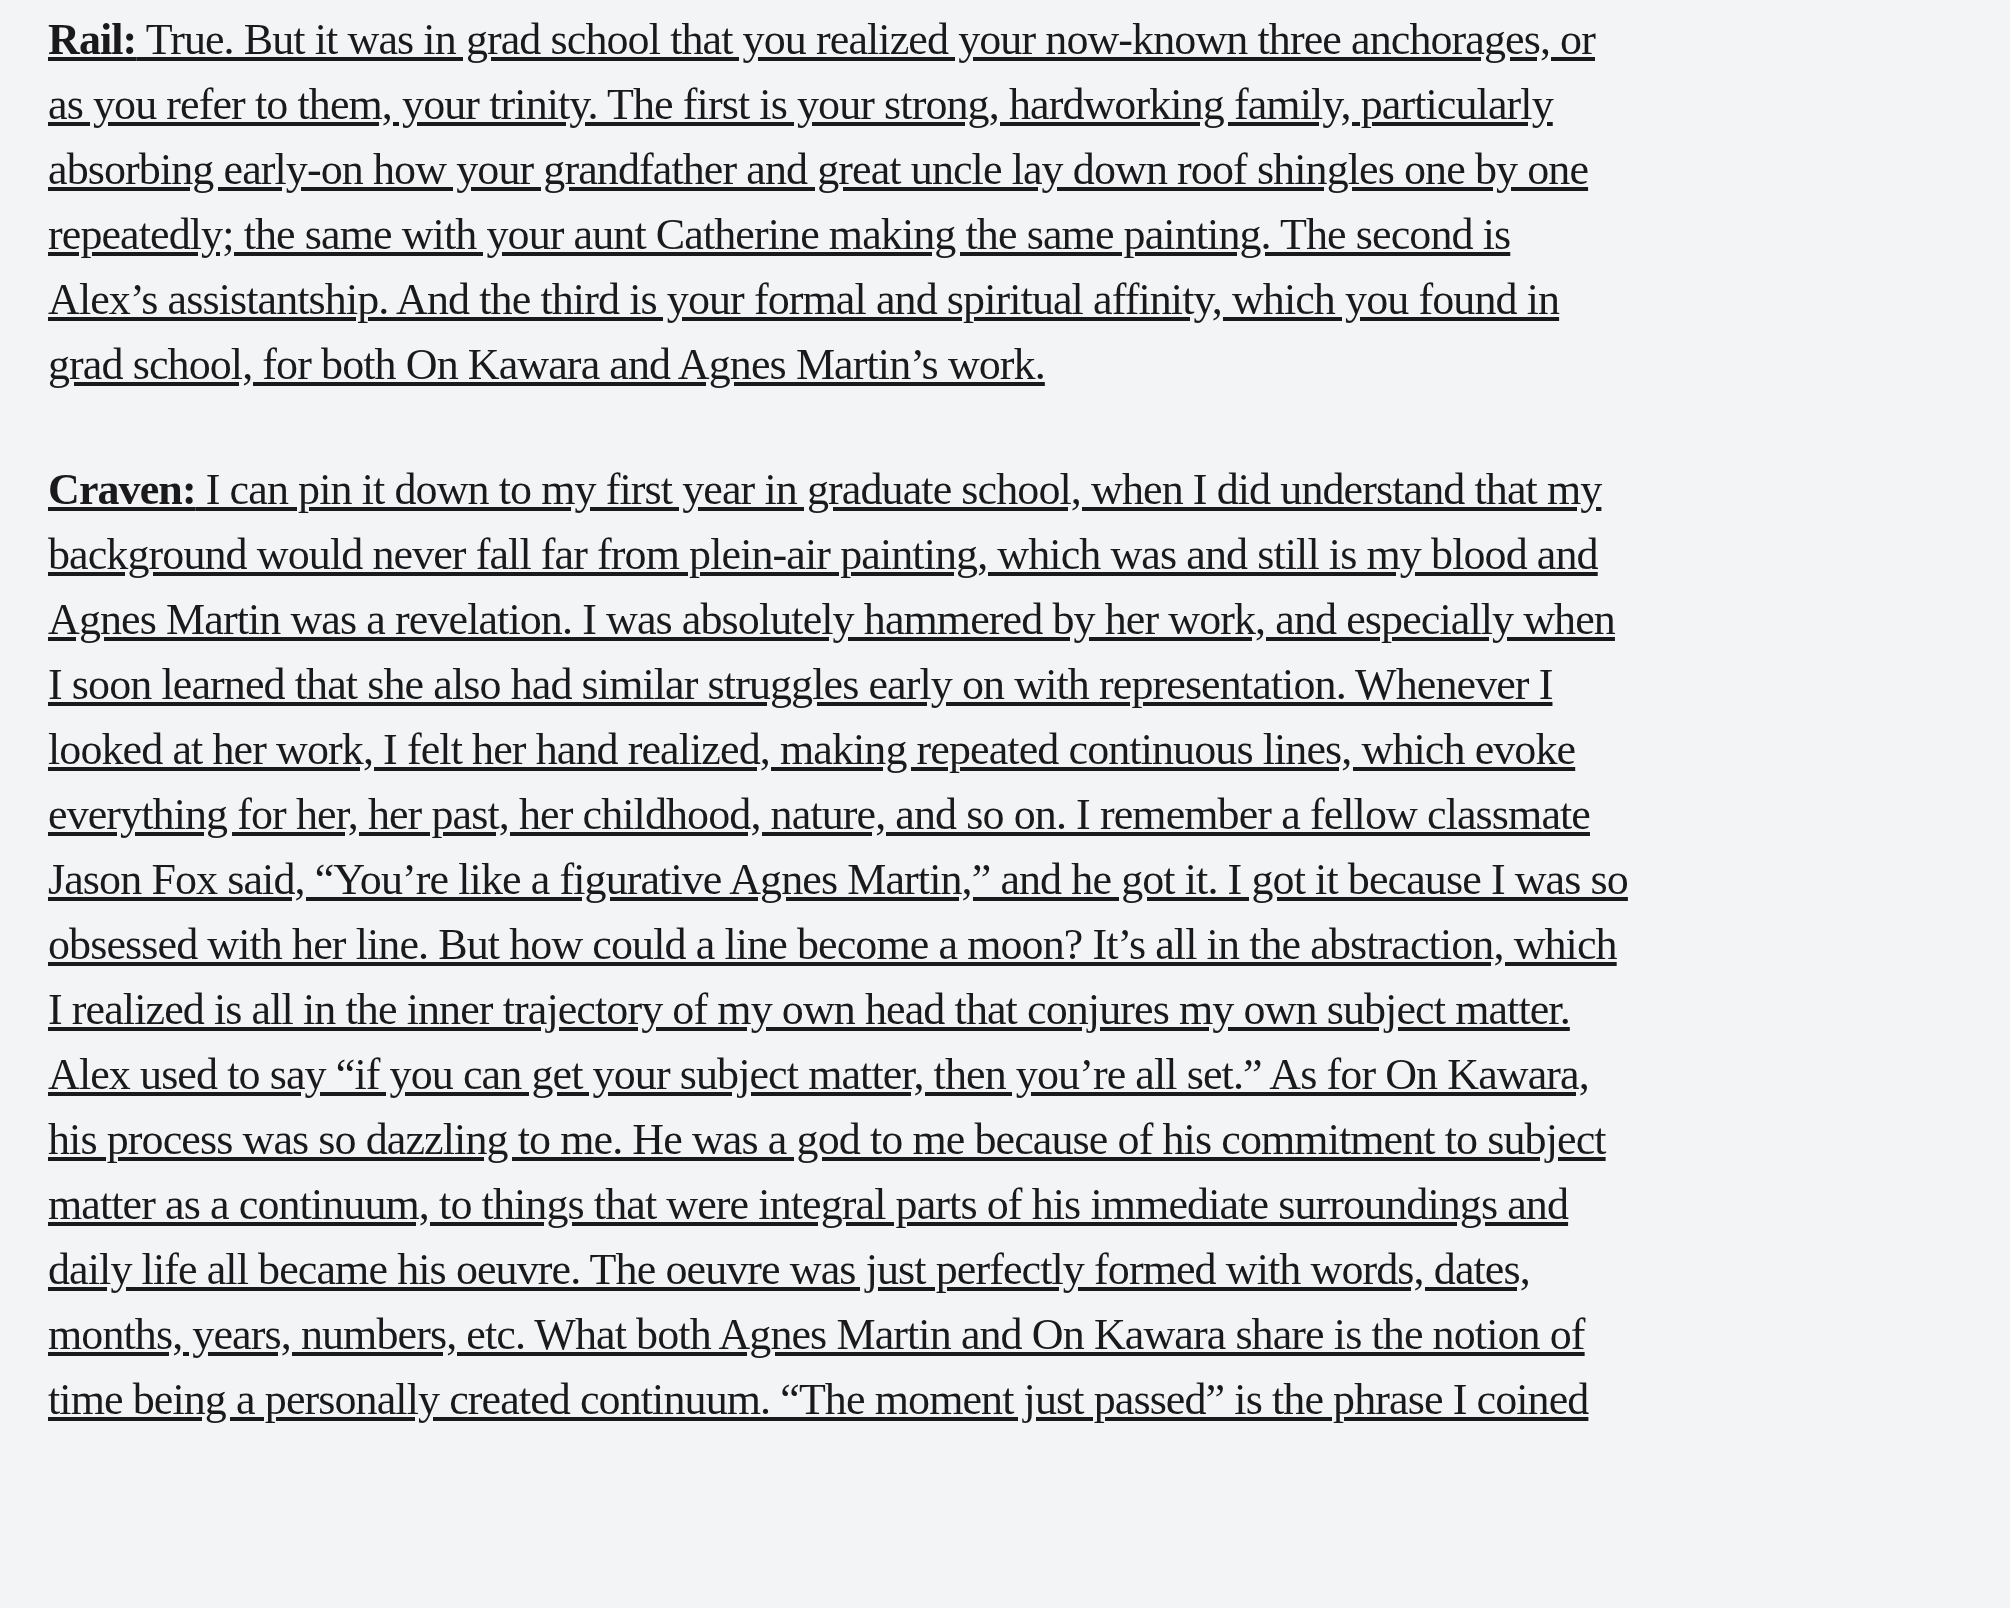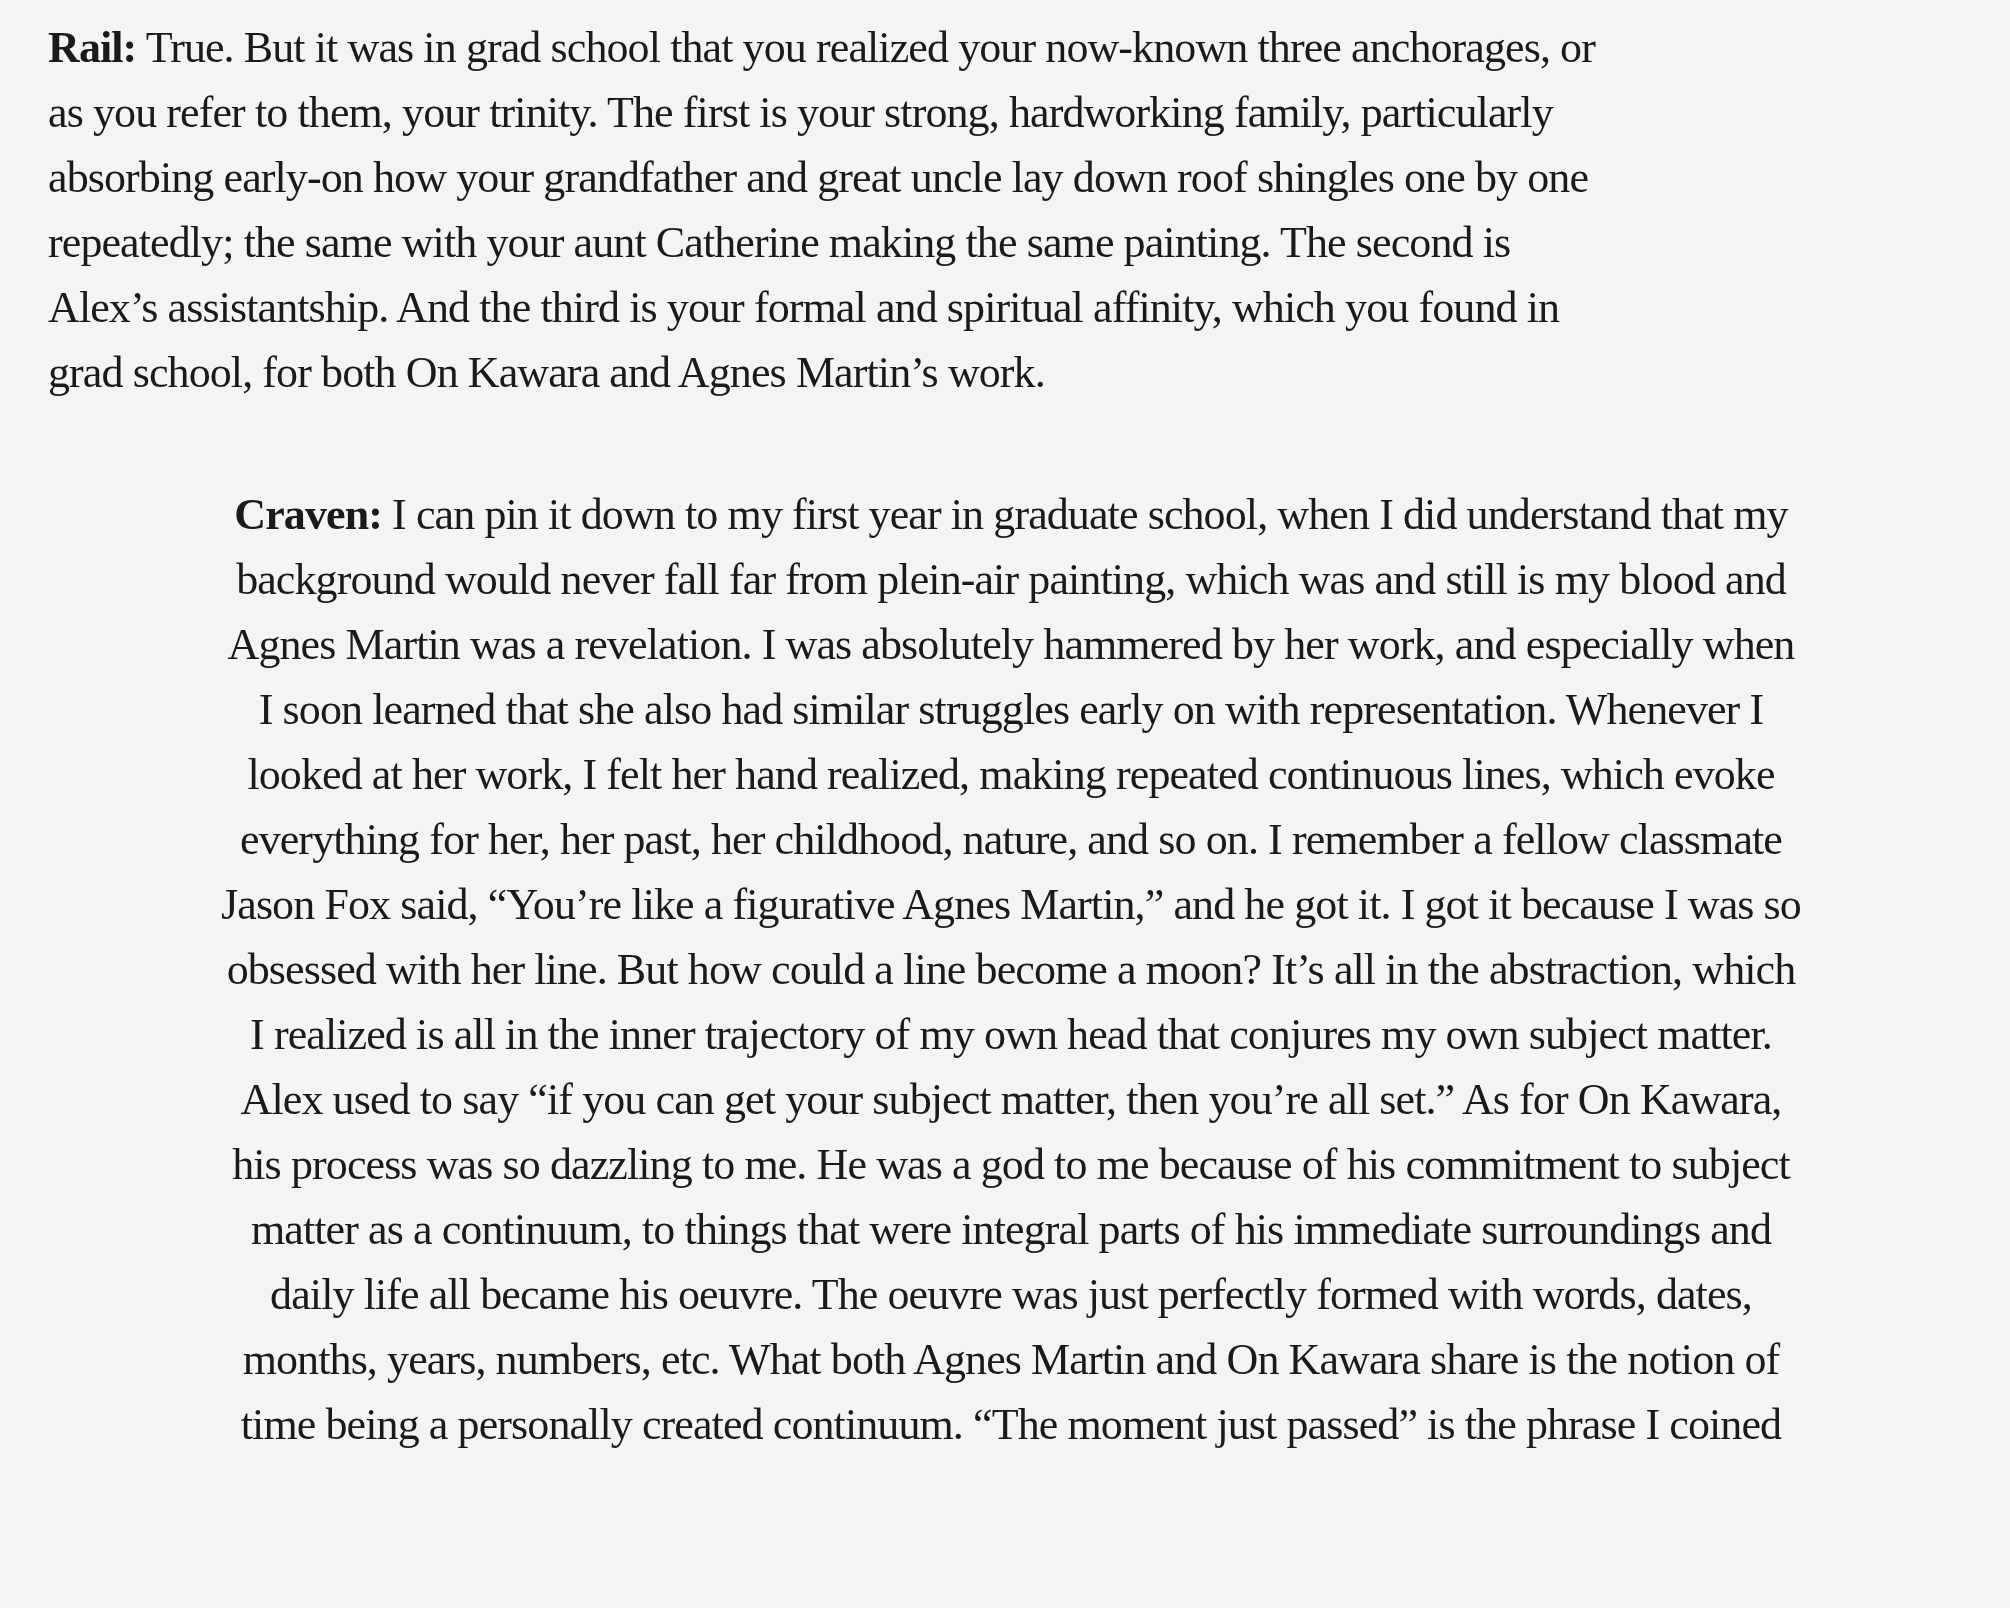--- a/index.html
+++ b/index.html
@@ -10,24 +10,25 @@
     width: 2010px;
     height: 1608px;
     overflow: hidden;
     background: #f3f4f6;
     color: #1a1a1c;
     font-family: "Liberation Serif", serif;
     font-size: 44px;
     letter-spacing: -0.9px;
   }
   .article {
-    padding: 15px 36px 0 48px;
+    padding: 7px 36px 0 48px;
+    text-decoration: underline;
   }
   .para { margin: 0; }
-  .para + .para { margin-top: 77px; text-align: center; }
+  .para + .para { margin-top: 60px; }
   .line {
     line-height: 65px;
     white-space: nowrap;
   }
   .speaker {
     font-weight: 700;
   }
 </style>
 </head>
 <body>

